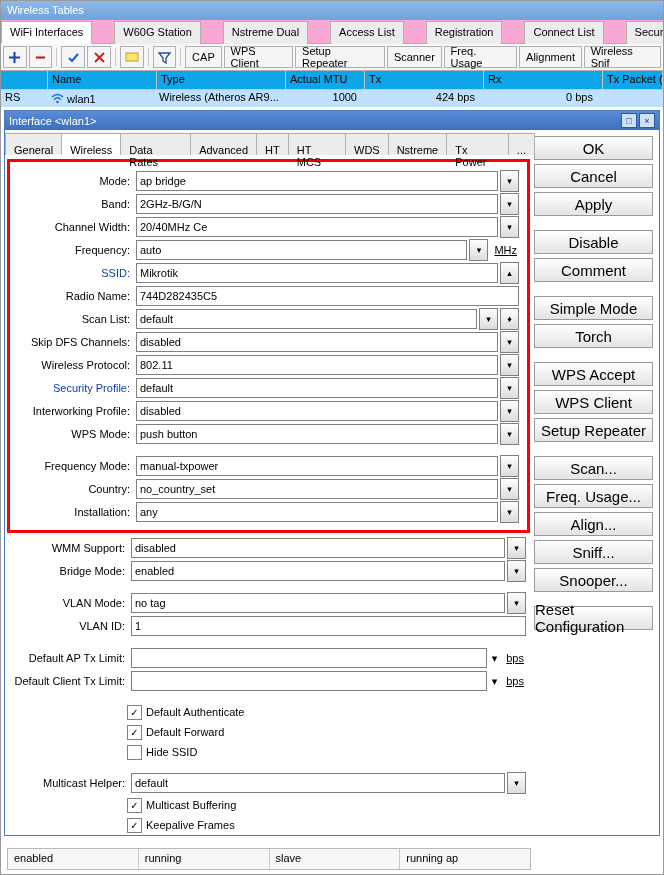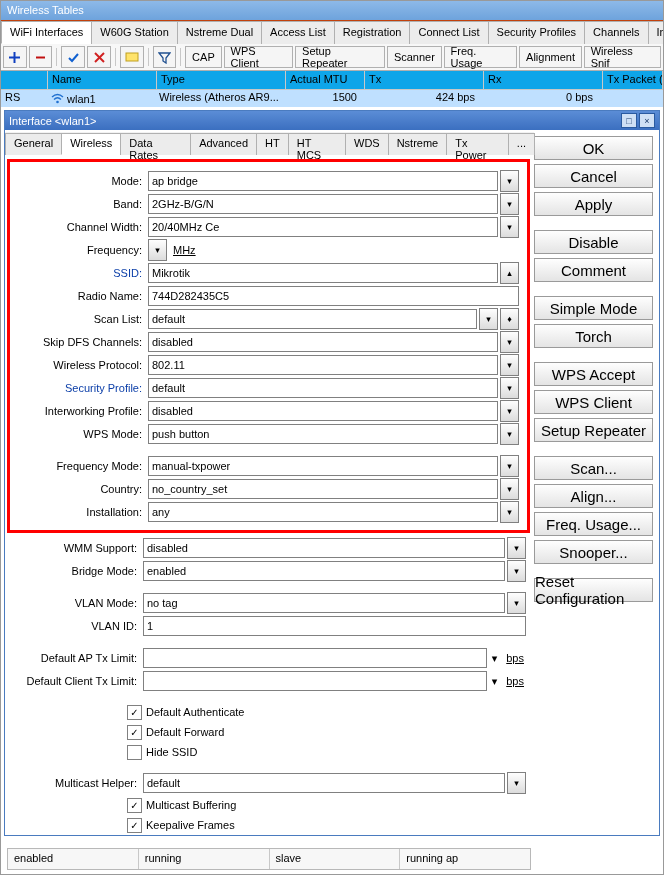--- a/index.html
+++ b/index.html
@@ -1,43 +1,43 @@
 <!DOCTYPE html>
 <html><head>
 <meta charset="utf-8">
 <style>
 html,body{margin:0;padding:0;font-family:"Segoe UI",Tahoma,Arial,sans-serif;font-size:11px;color:#000;background:#fff;}
 body{width:664px;height:875px;overflow:hidden;border:1px solid #999;box-sizing:border-box;position:relative;}
 .titlebar{background:linear-gradient(to bottom,#8db9e8,#6ea3dc);color:#fff;height:19px;line-height:19px;padding:0 6px;font-size:11px;}
-.tabstrip{display:flex;border-bottom:1px solid #b0b0b0;background:#c2410c;height:23px;}
+.tabstrip{display:flex;border-bottom:1px solid #b0b0b0;background:#f9a8d4;height:23px;gap:23px;}
 .tab{padding:4px 8px 3px;border:1px solid #b0b0b0;border-bottom:none;background:#ececec;margin-right:-1px;cursor:pointer;position:relative;top:1px;white-space:nowrap;}
 .tab.active{background:#fff;border-bottom:1px solid #fff;}
 .toolbar{display:flex;align-items:center;height:26px;border-bottom:1px solid #b0b0b0;background:#f7f7f7;padding:0 2px;gap:2px;}
 .tbtn{border:1px solid #b0b0b0;background:#f5f5f5;height:20px;min-width:20px;display:flex;align-items:center;justify-content:center;padding:0 6px;cursor:pointer;font-size:11px;}
 .tbtn.icon{padding:0;width:22px;}
 .sep{width:1px;height:18px;background:#c8c8c8;margin:0 2px;}
 .listhdr{display:flex;height:18px;background:#0ea5e9;border-bottom:1px solid #c8c8c8;}
 .lhcell{border-right:1px solid #c8c8c8;padding:2px 4px;overflow:hidden;white-space:nowrap;}
 .listrow{display:flex;height:17px;background:#bfe0ff;position:relative;}
 .lrcell{padding:1px 4px;overflow:hidden;white-space:nowrap;}
 .subwin{margin:3px;border:1px solid #4a7bbf;}
 .sub-titlebar{background:linear-gradient(to bottom,#5b8dd6,#3b6fc0);color:#fff;height:19px;display:flex;align-items:center;justify-content:space-between;padding:0 4px;}
 .winctrls{display:flex;gap:2px;}
 .winctrl{width:14px;height:13px;border:1px solid #2a5aa0;background:#cfe0f5;color:#1a3a6a;font-size:9px;display:flex;align-items:center;justify-content:center;cursor:pointer;}
 .sub-body{display:flex;background:#fff;}
 .form-area{flex:1;min-width:0;}
 .btn-col{width:119px;padding:6px 6px 0 0;display:flex;flex-direction:column;gap:4px;}
 .btn{border:1px solid #9a9a9a;background:linear-gradient(to bottom,#fefefe,#e4e4e4);height:22px;display:flex;align-items:center;justify-content:center;cursor:pointer;font-size:15px;}
 .sub-tabs{display:flex;border-bottom:1px solid #b0b0b0;background:#f2f2f2;height:22px;margin-top:2px;}
-.sub-tab{padding:3px 8px;border:1px solid #b0b0b0;border-bottom:none;background:#ececec;margin-right:-1px;cursor:pointer;position:relative;top:1px;}
+.sub-tab{padding:10px 8px;border:1px solid #b0b0b0;border-bottom:none;background:#ececec;margin-right:-1px;cursor:pointer;position:relative;top:1px;}
 .sub-tab.active{background:#fff;border-bottom:1px solid #fff;}
 .formrows{padding:6px 8px 0 0;}
 .row{display:flex;align-items:center;height:22px;margin-bottom:1px;}
 .row.gap{margin-top:10px;}
-.lbl{width:120px;text-align:right;padding-right:6px;white-space:nowrap;margin-left:12px;}
+.lbl{width:120px;text-align:right;padding-right:6px;white-space:nowrap;}
 .lbl.blue{color:#0b3ea8;}
 .ctrl{flex:1;display:flex;align-items:center;gap:2px;}
 .inp{flex:1;height:18px;border:1px solid #808080;padding:0 3px;background:#fff;font:inherit;min-width:0;}
 .ddbtn{width:17px;height:20px;border:1px solid #808080;background:linear-gradient(to bottom,#fefefe,#dcdcdc);display:flex;align-items:center;justify-content:center;cursor:pointer;font-size:9px;}
 .unit{padding:0 2px 0 4px;text-decoration:underline;}
 .chkrow{display:flex;align-items:center;height:20px;margin-left:122px;gap:4px;}
 .chk{width:13px;height:13px;border:1px solid #808080;background:#fff;display:inline-flex;align-items:center;justify-content:center;font-size:10px;}
 .redbox{border:3px solid #ff0000;margin:4px 4px 4px 2px;padding:2px 0 6px 0;}
 .statusbar{position:absolute;left:6px;right:132px;bottom:4px;height:20px;display:flex;border:1px solid #b8b8b8;background:#f7f7f7;}
 .statcell{border-right:1px solid #c8c8c8;padding:3px 6px;flex:1;white-space:nowrap;overflow:hidden;}
@@ -122,21 +122,21 @@
     <span>
         <svg width="13" height="11">
           <path d="M1 4 Q6.5 -1 12 4" stroke="#2070d0" fill="none" stroke-width="1.4"></path>
           <path d="M3 6.5 Q6.5 3 10 6.5" stroke="#2070d0" fill="none" stroke-width="1.4"></path>
           <circle cx="6.5" cy="9" r="1.3" fill="#2070d0"></circle>
         </svg>
       </span>
     <span>wlan1</span>
   </div>
   <div class="lrcell" style="width:120px">Wireless (Atheros AR9...</div>
-  <div class="lrcell" style="width:70px;text-align:right">1500</div>
+  <div class="lrcell" style="width:70px;text-align:right">1000</div>
   <div class="lrcell" style="width:110px;text-align:right">424 bps</div>
   <div class="lrcell" style="width:110px;text-align:right">0 bps</div>
   <div class="lrcell" style="flex:1"></div>
 </div>
 
 <div class="subwin">
   <div class="sub-titlebar">
     <span>Interface &lt;wlan1&gt;</span>
     <div class="winctrls">
       <div class="winctrl">□</div>
@@ -177,20 +177,21 @@
           <div class="row">
               <div class="lbl">Channel Width:</div>
               <div class="ctrl">
                 <input class="inp" value="20/40MHz Ce" style="">
                 <div class="ddbtn">▾</div>
               </div>
             </div>
           <div class="row">
               <div class="lbl">Frequency:</div>
               <div class="ctrl">
+                <input class="inp" value="auto" style="">
                 <div class="ddbtn">▾</div>
                 <span class="unit">MHz</span>
               </div>
             </div>
           <div class="row">
               <div class="lbl blue">SSID:</div>
               <div class="ctrl">
                 <input class="inp" value="Mikrotik" style="">
                 <div class="ddbtn">▴</div>
               </div>
@@ -360,20 +361,21 @@
       <div class="btn">Comment</div>
       <div class="spacer"></div>
       <div class="btn">Simple Mode</div>
       <div class="btn">Torch</div>
       <div class="spacer"></div>
       <div class="btn">WPS Accept</div>
       <div class="btn">WPS Client</div>
       <div class="btn">Setup Repeater</div>
       <div class="spacer"></div>
       <div class="btn">Scan...</div>
+      <div class="btn">Freq. Usage...</div>
       <div class="btn">Align...</div>
-      <div class="btn">Freq. Usage...</div>
+      <div class="btn">Sniff...</div>
       <div class="btn">Snooper...</div>
       <div class="spacer"></div>
       <div class="btn">Reset Configuration</div>
     </div>
   </div>
 </div>
 
 </body></html>

